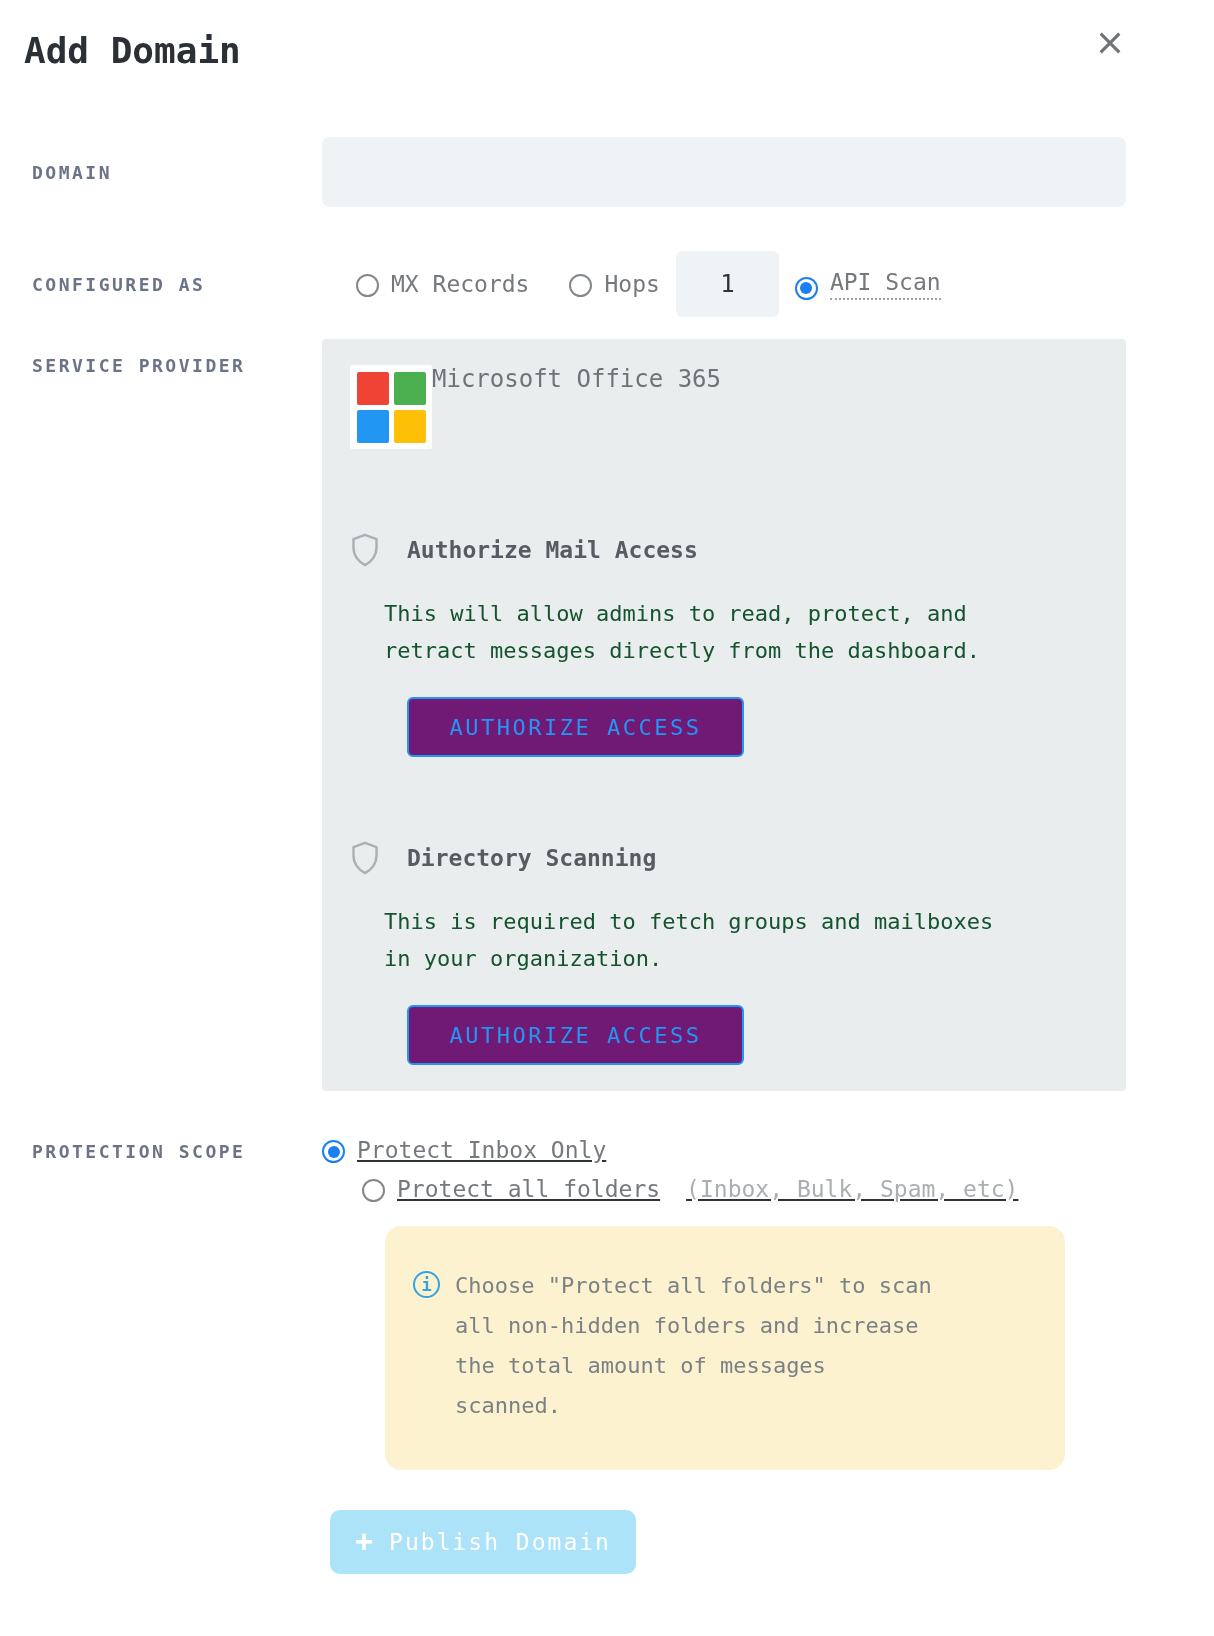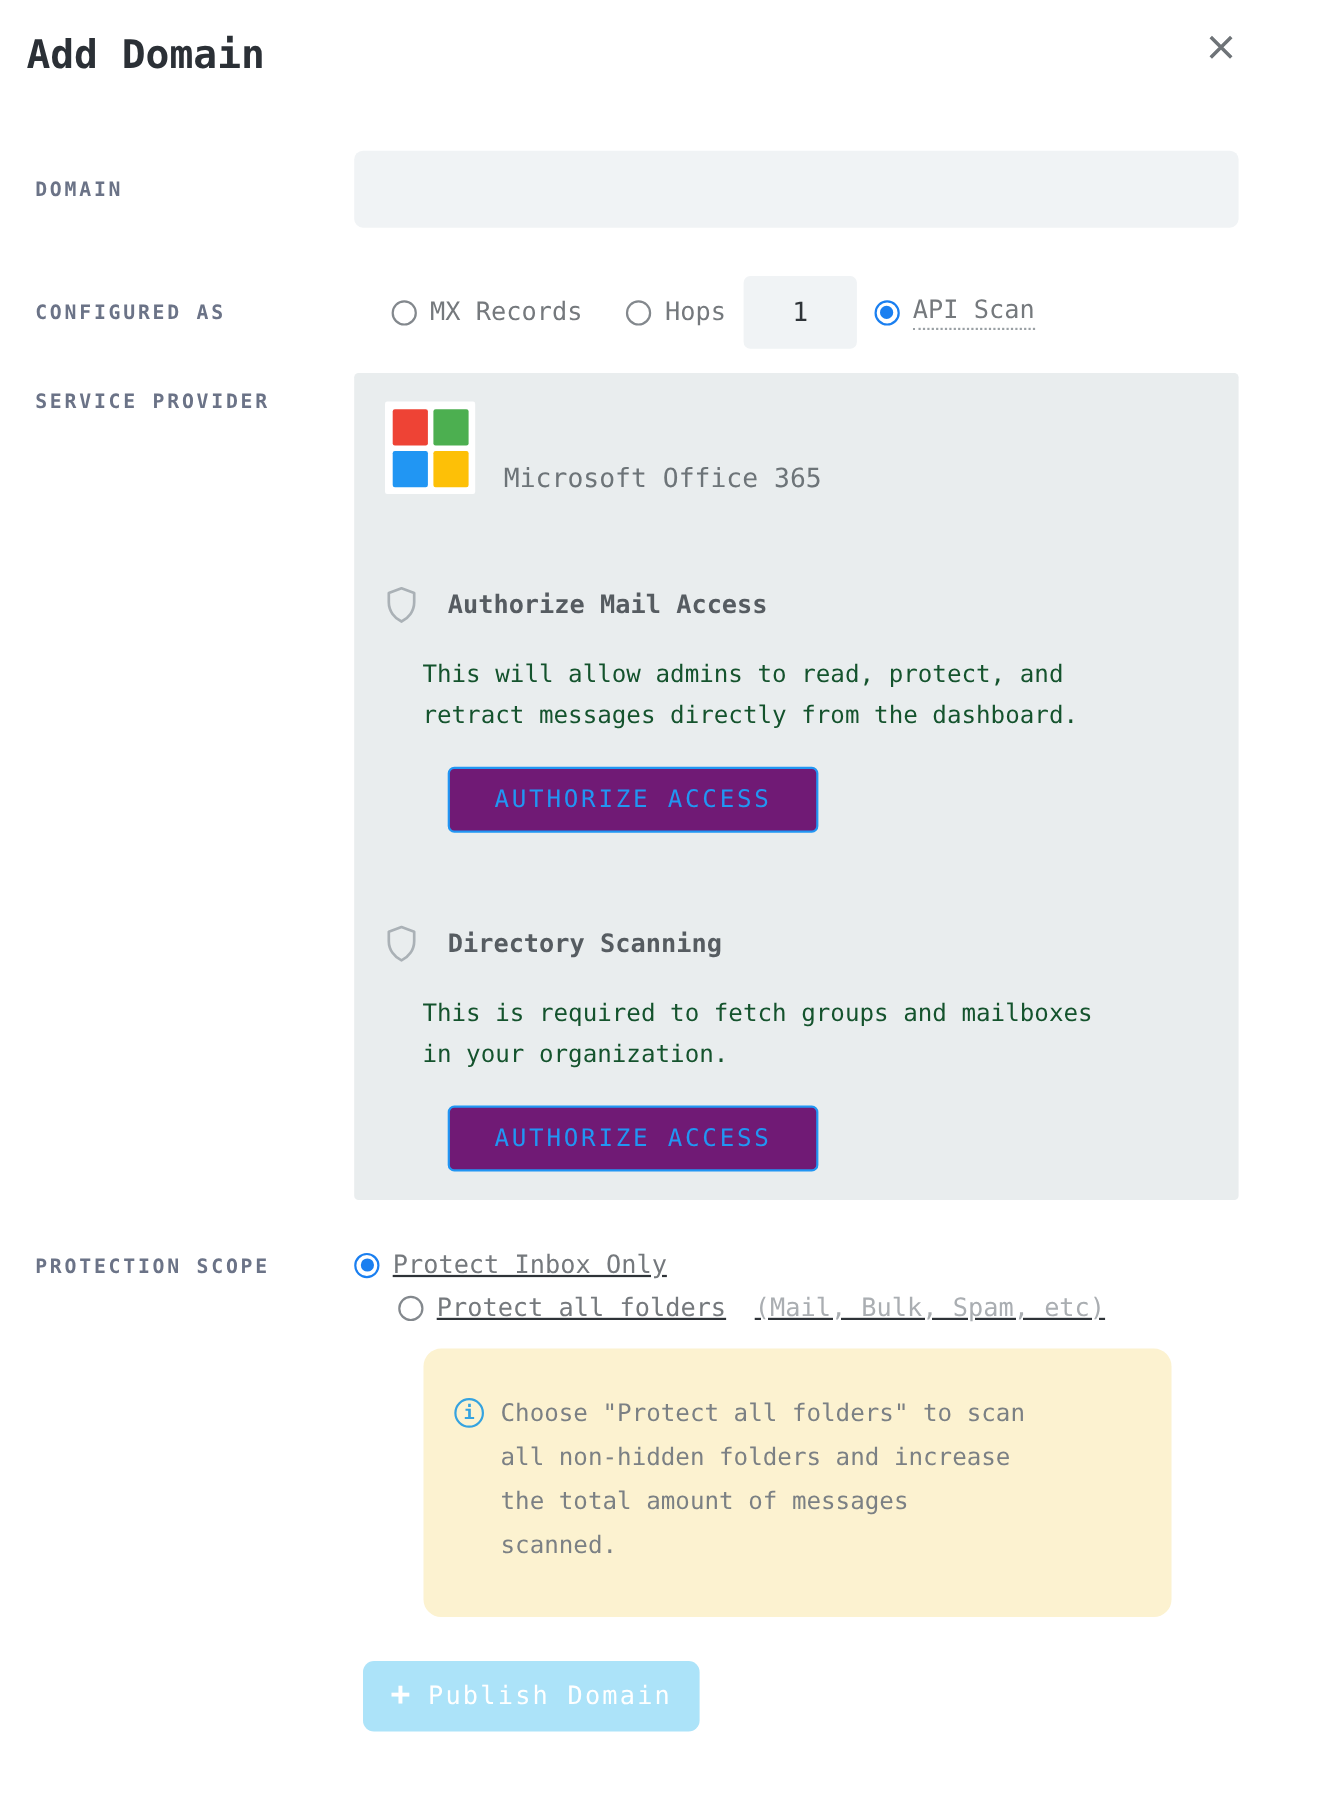--- a/index.html
+++ b/index.html
@@ -41,42 +41,42 @@
     padding:0 20px; outline:none;
   }
   .hops-input {
     width:103px; height:66px; border:none; border-radius:6px;
     background:#f0f3f5; font-family:inherit; font-size:24px; color:#2e3338;
     text-align:center; outline:none; margin:0 16px;
   }
 
   
   .radios-row { display:flex; align-items:center; gap:0; }
-  .radio-option { display:flex; align-items:center; gap:12px; cursor:pointer; }
+  .radio-option { display:flex; align-items:flex-end; gap:12px; cursor:pointer; }
   .radio-option + .radio-option { margin-left:40px; }
   .radio {
     width:23px; height:23px; border:2.5px solid #83888d; border-radius:50%;
     flex:0 0 auto; position:relative; background:#fff;
   }
   .radio.checked { border-color:#1a7ff0; }
   .radio.checked::after {
     content:''; position:absolute; inset:3.5px; border-radius:50%; background:#1a7ff0;
   }
   .radio-label { font-size:23px; color:#75797d; }
   .radio-label.dotted {
     border-bottom:2px dotted #9aa0a4; padding-bottom:3px;
   }
   .radio-hint { font-size:23px; color:#aaaeb2; margin-left:14px; }
 
   
   .panel {
     background:#e9edee; border-radius:4px;
     padding:26px 30px 26px 28px;
   }
-  .provider-head { display:flex; align-items:flex-end; gap:26px; }
+  .provider-head { display:flex; align-items:flex-start; }
   .ms-logo {
     width:82px; height:84px; background:#ffffff; border-radius:2px;
     display:grid; grid-template-columns:32px 32px; grid-template-rows:33px 33px;
     gap:5px; align-content:center; justify-content:center;
   }
   .ms-sq { border-radius:2px; }
   .ms-red    { background:#ee4335; }
   .ms-green  { background:#4caf50; }
   .ms-blue   { background:#2196f3; }
   .ms-yellow { background:#fdc007; }
@@ -216,21 +216,21 @@
       <div class="field-label">PROTECTION SCOPE</div>
       <div>
         <div class="scope-radios">
           <label class="radio-option">
             <span class="radio checked"></span>
             <span class="radio-label">Protect Inbox Only</span>
           </label>
           <label class="radio-option">
             <span class="radio"></span>
             <span class="radio-label">Protect all folders</span>
-            <span class="radio-hint">(Mail, Bulk, Spam, etc)</span>
+            <span class="radio-hint">(Inbox, Bulk, Spam, etc)</span>
           </label>
         </div>
         <div class="info-box">
           <span class="info-icon">i</span>
           <div class="info-text">Choose "Protect all folders" to scan
 all non-hidden folders and increase
 the total amount of messages
 scanned.</div>
         </div>
       </div>

